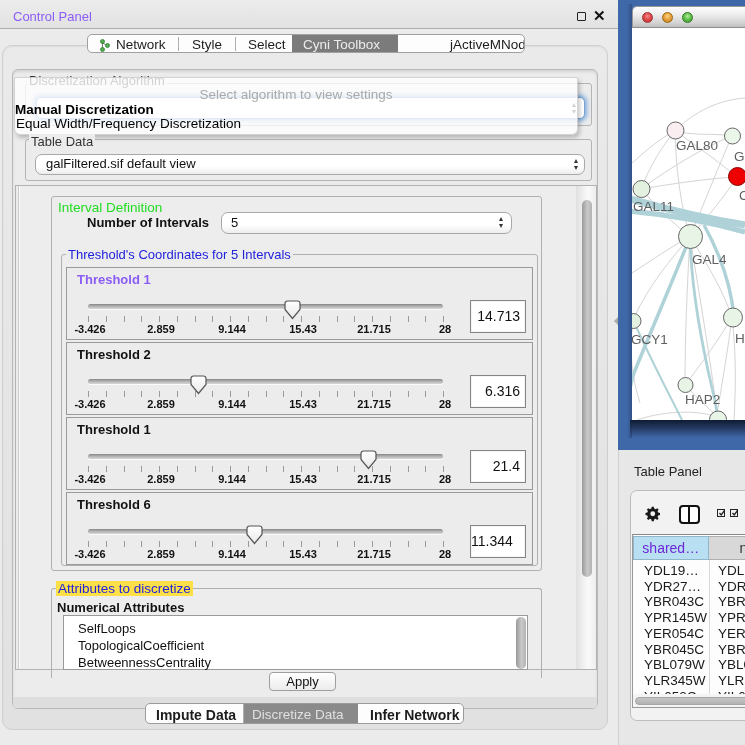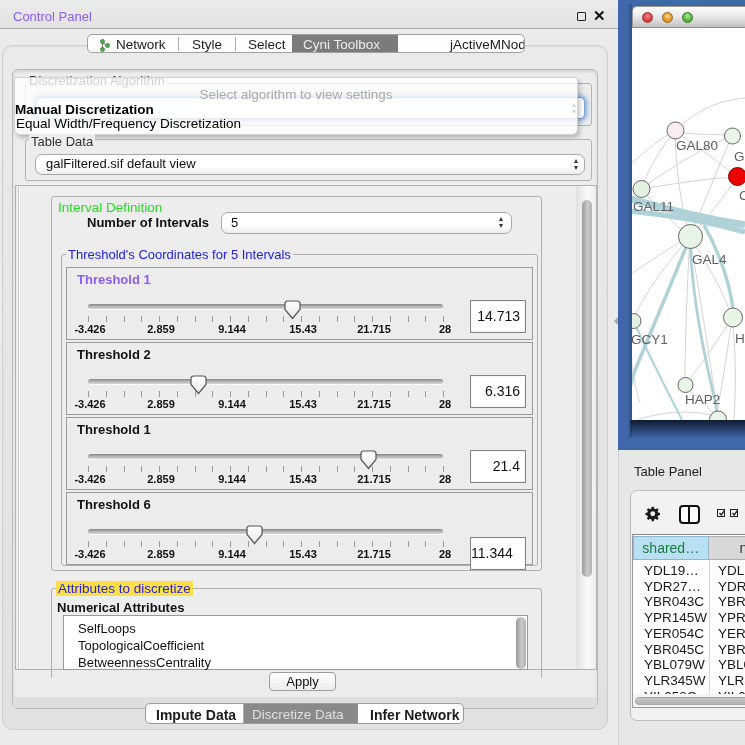--- a/index.html
+++ b/index.html
@@ -98,21 +98,21 @@
 <div class="abs" style="left:716.5px; top:508.5px; width:8.5px; height:8.5px; border:1.3px solid #222;"></div>
 <div class="abs" style="left:729.5px; top:508.5px; width:8.5px; height:8.5px; border:1.3px solid #222;"></div>
 <svg class="abs" style="left:717.5px; top:509px;" width="8" height="8" viewBox="0 0 8 8">
     <path d="M1.5,4 L3.2,6 L6.5,1.5" stroke="#222" stroke-width="1.3" fill="none"></path>
   </svg>
 <svg class="abs" style="left:730.5px; top:509px;" width="8" height="8" viewBox="0 0 8 8">
     <path d="M1.5,4 L3.2,6 L6.5,1.5" stroke="#222" stroke-width="1.3" fill="none"></path>
   </svg>
 
 <div class="abs" style="left:632px; top:533.5px; width:113px; height:174.5px; background:#fdfdfd; overflow:hidden; border-top:1.5px solid #888; border-left:1px solid #999; border-bottom:1px solid #999;">
-  <div class="abs" style="left:0; top:1px; width:75.5px; height:24px; background:#b9e0f2; border:1px solid #8fb7c9; text-align:center; font-size:14px; color:#15803d; line-height:23px; padding-left:0;">shared…</div>
+  <div class="abs" style="left:0; top:1px; width:75.5px; height:24px; background:#b9e0f2; border:1px solid #8fb7c9; text-align:center; font-size:14px; color:#6d28d9; line-height:23px; padding-left:0;">shared…</div>
   <div class="abs" style="left:75.5px; top:1px; width:37.5px; height:24px; background:#d8d8d8; border:1px solid #b0b0b0; border-left:none; font-size:14px; color:#333; line-height:23px; padding-left:31px;">na</div>
   <div class="abs" style="left:75.5px; top:25px; width:1px; height:150px; background:#d8d8d8;"></div>
   <div class="abs" style="left:11px; top:28.5px; font-size:13.5px; color:#1a1a1a; line-height:15.7px; white-space:pre;">YDL19…
 YDR27…
 YBR043C
 YPR145W
 YER054C
 YBR045C
 YBL079W
 YLR345W
@@ -347,21 +347,21 @@
 <div class="abs" style="left:420px; top:548px; width:50px; text-align:center; font-size:11px; font-weight:bold; color:#111;">28</div>
 <svg class="abs" style="left:246.3px; top:525px;" width="17" height="20" viewBox="0 0 17 20">
     <defs>
       <linearGradient id="tg3" x1="0" y1="0" x2="0" y2="1">
         <stop offset="0" stop-color="#ffffff"></stop>
         <stop offset="1" stop-color="#e8e8e8"></stop>
       </linearGradient>
     </defs>
     <path d="M3.5,1 h10 a2.5,2.5 0 0 1 2.5,2.5 v6 L8.5,18.5 L1,9.5 v-6 A2.5,2.5 0 0 1 3.5,1 z" fill="url(#tg3)" stroke="#555" stroke-width="1.2"></path>
   </svg>
-<div class="abs" style="left:470px; top:537px; width:56px; height:33px; background:#fff; border:1px solid #848484; box-shadow:inset 0 0 0 1px #f5f5f5; font-size:14px; color:#111; text-align:right; line-height:31px; padding-right:14px;">11.344</div>
+<div class="abs" style="left:470px; top:525px; width:56px; height:33px; background:#fff; border:1px solid #848484; box-shadow:inset 0 0 0 1px #f5f5f5; font-size:14px; color:#111; text-align:right; line-height:31px; padding-right:14px;">11.344</div>
 
 <div class="abs" style="left:51px; top:588px; width:491px; height:90px; border:1px solid #b0b0b0; border-top-left-radius:3px; border-top-right-radius:3px; border-bottom:none;"></div>
 <div class="abs" style="left:56px; top:581px; font-size:13.5px; color:#2222dd; background:#fde047; padding:0 2px;">Attributes to discretize</div>
 <div class="abs" style="left:57px; top:600px; font-size:13px; font-weight:bold; color:#111;">Numerical Attributes</div>
 <div class="abs" style="left:63px; top:615px; width:465px; height:55px; background:#fff; border:1px solid #999;"></div>
 <div class="abs" style="left:78px; top:620px; font-size:13px; color:#111; line-height:17px;">SelfLoops<br>TopologicalCoefficient<br>BetweennessCentrality</div>
 <div class="abs" style="left:516px; top:617px; width:10px; height:52px; background:linear-gradient(90deg,#9a9a9a,#c9c9c9 55%,#b2b2b2); border-radius:5px;"></div>
 
 <div class="abs" style="left:269px; top:672px; width:67px; height:19px; background:linear-gradient(180deg,#ffffff,#ececec); border:1px solid #9e9e9e; border-radius:4px; text-align:center; font-size:13px; color:#111; line-height:17px;">Apply</div>
 

